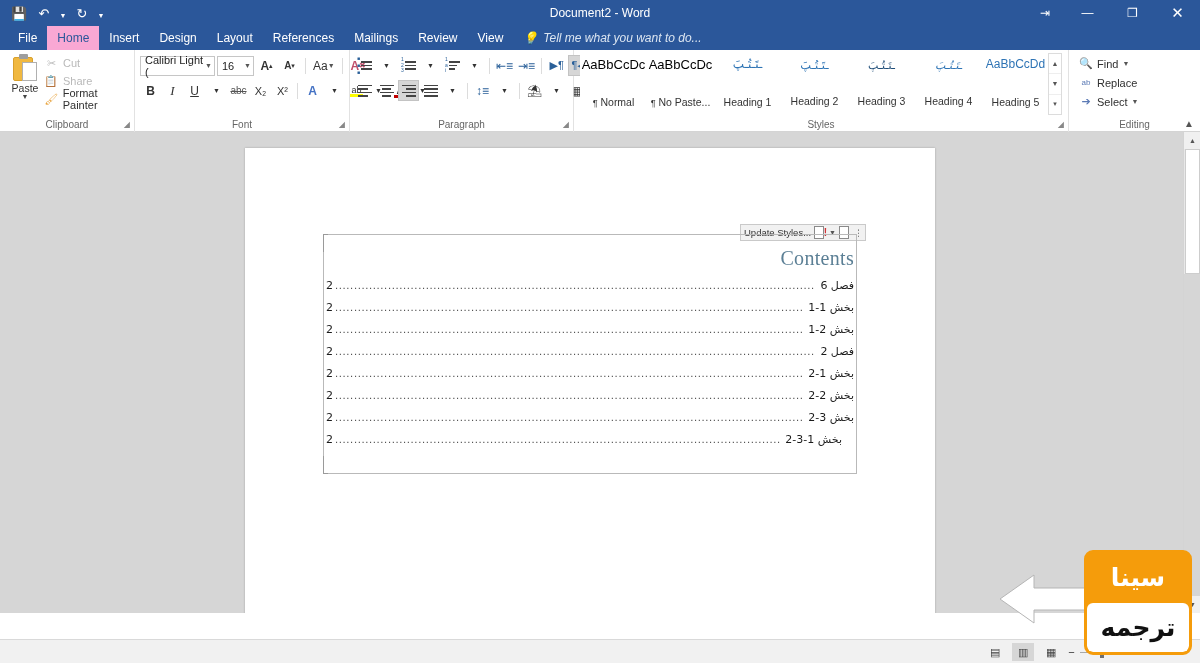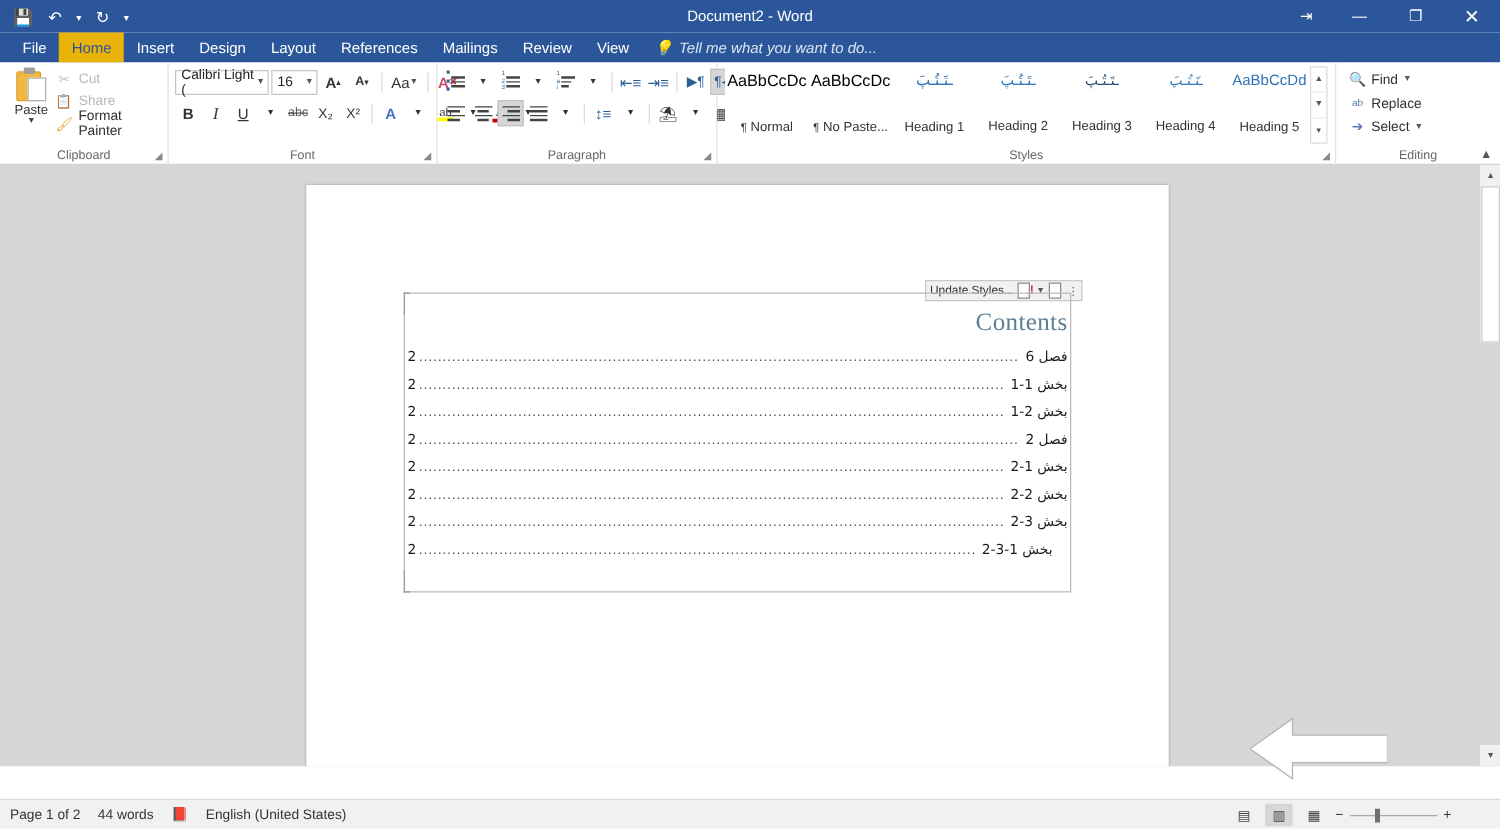--- a/index.html
+++ b/index.html
@@ -38,21 +38,21 @@
   
   .tabbar {
     position: absolute; left: 0; top: 26px; width: 1200px; height: 24px;
     background: #2b579a;
   }
   .tabs { display: flex; align-items: flex-end; height: 24px; padding-left: 8px; }
   .tab {
     height: 24px; padding: 0 10px; display: flex; align-items: center;
     font-size: 12px; color: #fff; white-space: nowrap;
   }
-  .tab.active { background: #eab308; color: #2b579a; }
+  .tab.active { background: #f9a8d4; color: #2b579a; }
   .tellme {
     display: flex; align-items: center; gap: 5px; height: 24px;
     padding: 0 10px; font-size: 12px; color: #dbe5f1; font-style: italic;
   }
   .bulb { font-size: 12px; color: #ffd966; }
   .user-area {
     position: absolute; right: 0; top: 26px; height: 24px;
     display: flex; align-items: center; gap: 6px; padding-right: 10px;
   }
   .username { font-size: 12px; color: #fff; }
@@ -661,40 +661,38 @@
   </div>
 
   <div class="vscroll">
     <div class="arrow">▲</div>
     <div class="track"></div>
     <div class="thumb"></div>
     <div class="arrow bot">▼</div>
   </div>
 
   <div class="statusbar">
-    <div class="st-left">
-      <span>Page 1 of 2</span>
-      <span>44 words</span>
-      <span>📕</span>
-      <span>English (United States)</span>
-    </div>
     <div class="st-right">
       <span class="viewbtn">▤</span>
       <span class="viewbtn active">▥</span>
       <span class="viewbtn">▦</span>
       <span class="zoomwrap">
         <span>−</span>
         <span class="zline">
             <span class="zthumb"></span>
           </span>
         <span>+</span>
         <span class="zlabel"></span>
       </span>
     </div>
   </div>
 
   <div class="watermark">
     <svg class="wm-arrow" viewBox="0 0 110 52">
       <polygon points="0,26 34,2 34,15 110,15 110,37 34,37 34,50" fill="#ffffff" stroke="#b5b5b5" stroke-width="1"></polygon>
     </svg>
+    <div class="wm-box">
+      <div class="wm-top">سینا</div>
+      <div class="wm-bot">ترجمه</div>
+    </div>
   </div>
 
 </div>
 
 </body></html>

